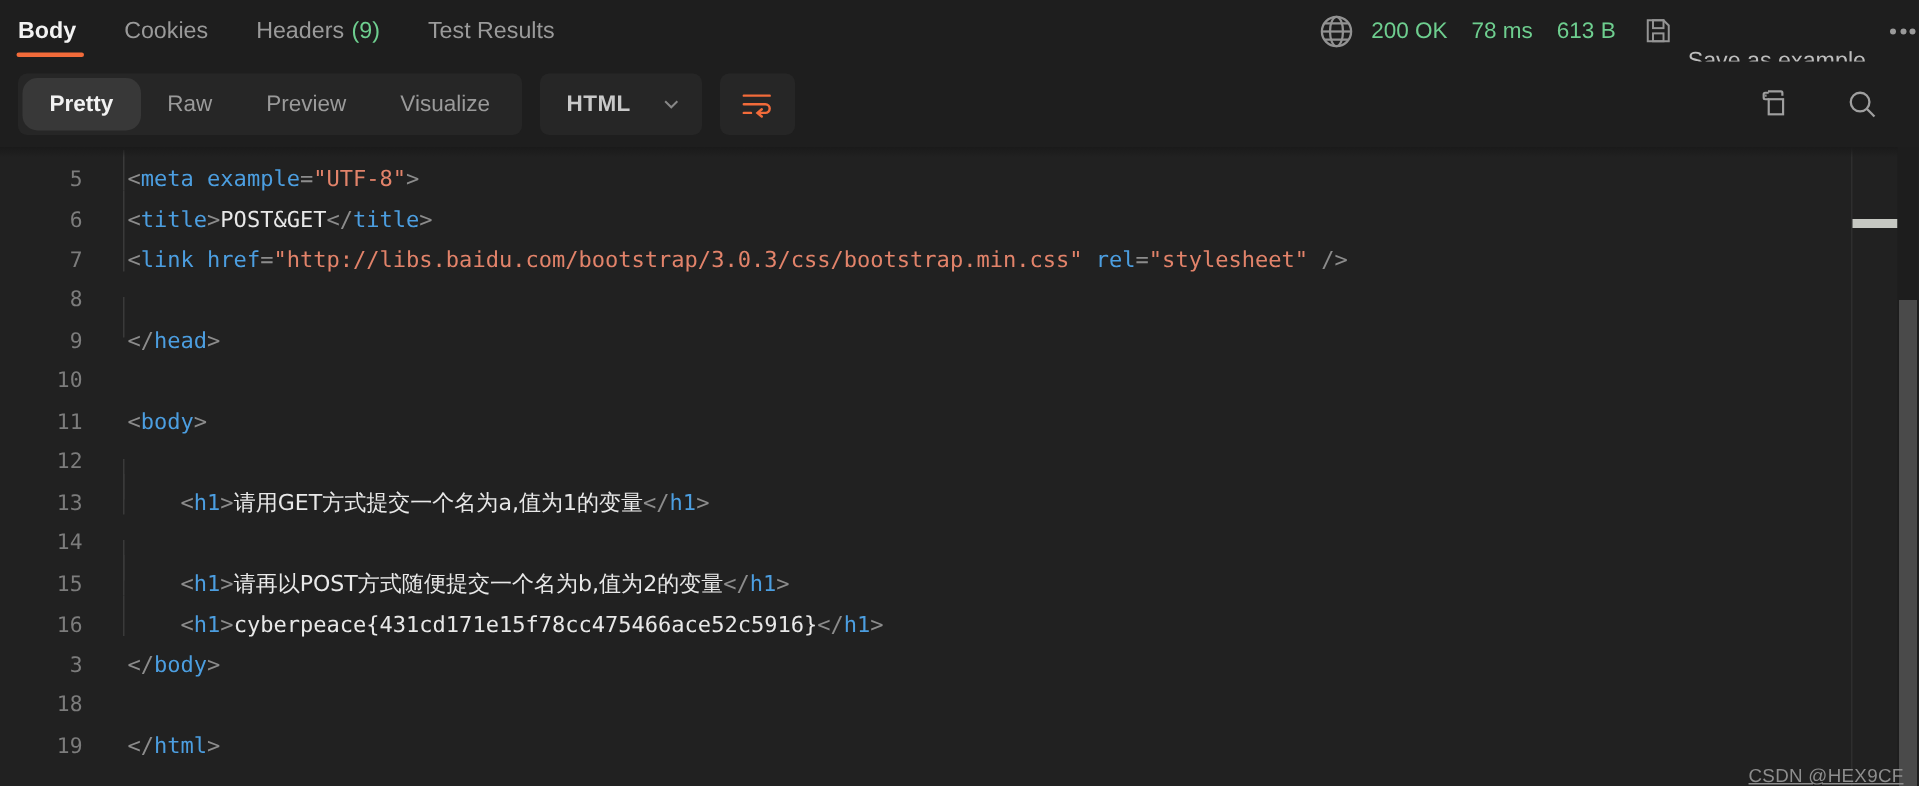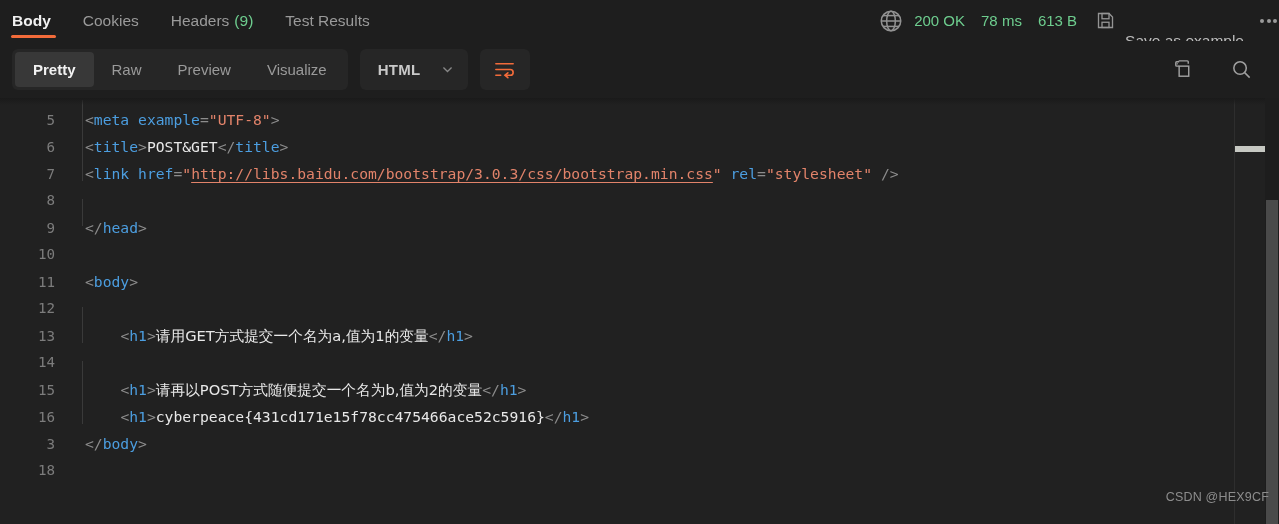--- a/index.html
+++ b/index.html
@@ -96,21 +96,21 @@
   .segbtn {
     height: 35px;
     display: flex; align-items: center;
     padding: 0 18px;
     font-size: 15px;
     color: #9a9a9a;
     border-radius: 4px;
     cursor: pointer;
     white-space: nowrap;
   }
-  .segbtn.active { background: #383838; color: #f2f2f2; font-weight: bold; }
+  .segbtn.active { background: #383838; color: #f2f2f2; font-weight: bold; border-radius: 10px; }
 
   .langsel {
     margin-left: 12px;
     height: 41px;
     background: #262626;
     border-radius: 6px;
     display: flex; align-items: center;
     padding: 0 14px 0 18px;
     gap: 20px;
     cursor: pointer;
@@ -177,21 +177,21 @@
     width: 1px; height: 27px;
     background: #3a3a3a;
   }
 
   
   .p  { color: #8c8c8c; }            
   .t  { color: #4c9ee0; }            
   .a  { color: #4c9ee0; }            
   .s  { color: #e2836a; }            
   .txt{ color: #e8e8e8; }            
-  .url{ color: #e2836a; text-decoration: underline; text-underline-offset: 2.5px; cursor: pointer; text-align: center; }
+  .url{ color: #e2836a; text-underline-offset: 2.5px; cursor: pointer; text-align: center; }
   .cjk { font-family: "DejaVu Sans", "Liberation Sans", sans-serif; }
 
   
   .vtrack {
     position: absolute;
     top: 0; right: 0;
     width: 14px; bottom: 0;
     background: #1d1d1d;
     z-index: 5;
   }
@@ -219,26 +219,27 @@
     right: 44px;
     top: 0; bottom: 0;
     width: 1px;
     background: #2e2e2e;
     z-index: 3;
   }
 
   
   .wm {
     position: absolute;
-    right: 10px; bottom: 20px;
+    right: 10px; bottom: 0;
     font-size: 12.5px;
     color: #8d8d8d;
     font-family: "Liberation Sans", sans-serif;
     letter-spacing: .2px;
     z-index: 9;
+    text-decoration: underline;
   }
 </style>
 </head>
 <body>
 
 <div class="tabbar">
   <div class="tabs">
       <div class="tab active">
         <span>Body</span>
       </div>
@@ -344,20 +345,21 @@
       <div class="line"><span class="ln">9</span><span class="src"><span class="p">&lt;/</span><span class="t">head</span><span class="p">&gt;</span></span></div>
       <div class="line"><span class="ln">10</span><span class="src"></span></div>
       <div class="line"><span class="ln">11</span><span class="src"><span class="p">&lt;</span><span class="t">body</span><span class="p">&gt;</span></span></div>
       <div class="line"><span class="ln">12</span><span class="src ind"></span></div>
       <div class="line"><span class="ln">13</span><span class="src ind"><span class="txt">    </span><span class="p">&lt;</span><span class="t">h1</span><span class="p">&gt;</span><span class="txt cjk">请用GET方式提交一个名为a,值为1的变量</span><span class="p">&lt;/</span><span class="t">h1</span><span class="p">&gt;</span></span></div>
       <div class="line"><span class="ln">14</span><span class="src ind"></span></div>
       <div class="line"><span class="ln">15</span><span class="src ind"><span class="txt">    </span><span class="p">&lt;</span><span class="t">h1</span><span class="p">&gt;</span><span class="txt cjk">请再以POST方式随便提交一个名为b,值为2的变量</span><span class="p">&lt;/</span><span class="t">h1</span><span class="p">&gt;</span></span></div>
       <div class="line"><span class="ln">16</span><span class="src ind"><span class="txt">    </span><span class="p">&lt;</span><span class="t">h1</span><span class="p">&gt;</span><span class="txt">cyberpeace{431cd171e15f78cc475466ace52c5916}</span><span class="p">&lt;/</span><span class="t">h1</span><span class="p">&gt;</span></span></div>
       <div class="line"><span class="ln">3</span><span class="src"><span class="p">&lt;/</span><span class="t">body</span><span class="p">&gt;</span></span></div>
       <div class="line"><span class="ln">18</span><span class="src"></span></div>
+      <div class="line"><span class="ln">19</span><span class="src"><span class="p">&lt;/</span><span class="t">html</span><span class="p">&gt;</span></span></div>
     </div>
 
   <div class="vline"></div>
   <div class="minimark"></div>
   <div class="vtrack">
     <div class="vthumb"></div>
   </div>
 </div>
 
 <div class="wm">

